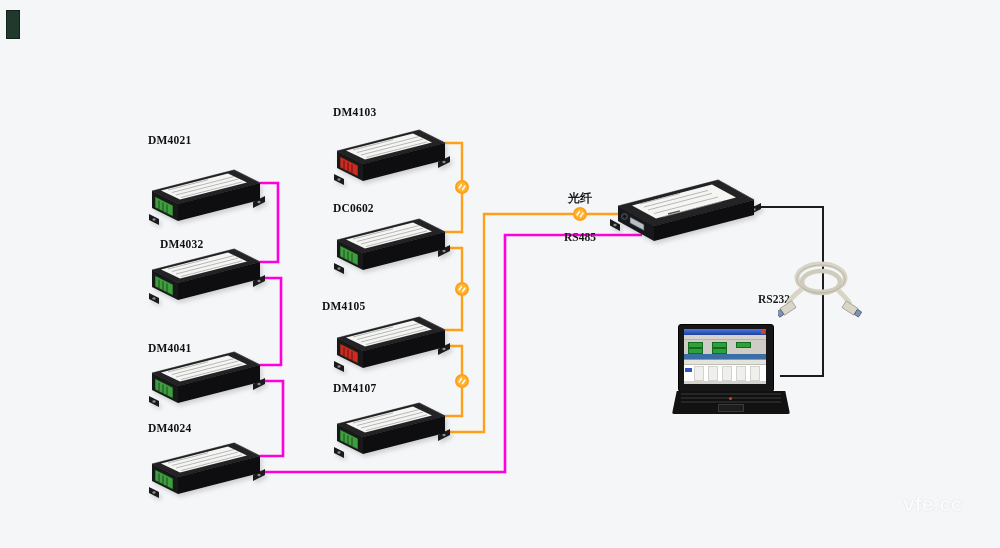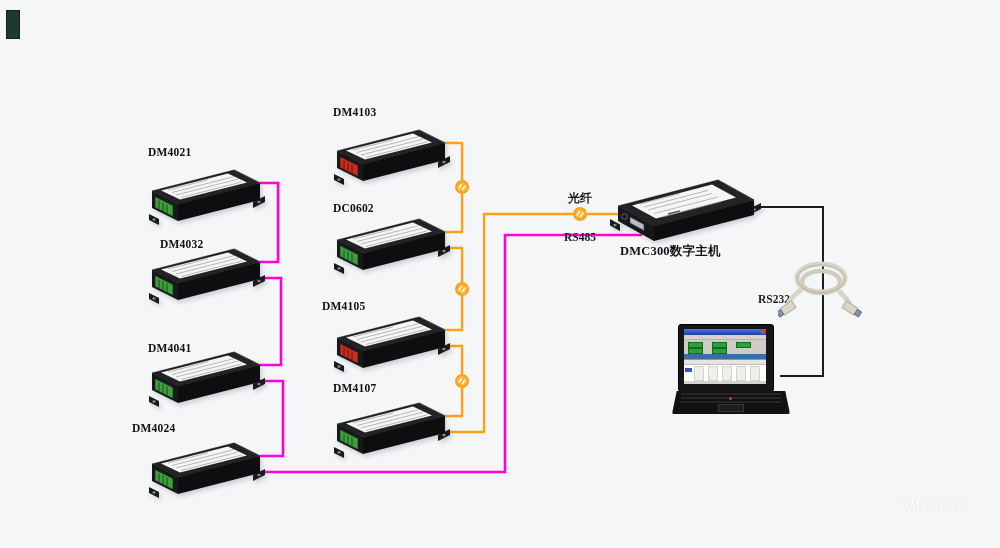--- a/index.html
+++ b/index.html
@@ -139,36 +139,36 @@
 
     <use href="#coupler-shape" transform="translate(462,187)"></use>
     <use href="#coupler-shape" transform="translate(462,289)"></use>
     <use href="#coupler-shape" transform="translate(462,381)"></use>
     <use href="#coupler-shape" transform="translate(580,214)"></use>
   </svg>
 
   <svg class="module term-green" style="left:148px;top:157px" width="118" height="74" viewBox="0 0 118 74">
       <use href="#module-shape"></use>
     </svg>
-  <div class="dev-label" style="left:148px;top:146px;width:118px">DM4021</div>
+  <div class="dev-label" style="left:148px;top:134px;width:118px">DM4021</div>
 
   <svg class="module term-green" style="left:148px;top:236px" width="118" height="74" viewBox="0 0 118 74">
       <use href="#module-shape"></use>
     </svg>
   <div class="dev-label" style="left:160px;top:238px;width:118px">DM4032</div>
 
   <svg class="module term-green" style="left:148px;top:339px" width="118" height="74" viewBox="0 0 118 74">
       <use href="#module-shape"></use>
     </svg>
   <div class="dev-label" style="left:148px;top:342px;width:118px">DM4041</div>
 
   <svg class="module term-green" style="left:148px;top:430px" width="118" height="74" viewBox="0 0 118 74">
       <use href="#module-shape"></use>
     </svg>
-  <div class="dev-label" style="left:132px;top:422px;width:118px">DM4024</div>
+  <div class="dev-label" style="left:148px;top:422px;width:118px">DM4024</div>
 
   <svg class="module term-red" style="left:333px;top:117px" width="118" height="74" viewBox="0 0 118 74">
       <use href="#module-shape"></use>
     </svg>
   <div class="dev-label" style="left:333px;top:106px;width:118px">DM4103</div>
 
   <svg class="module term-green" style="left:333px;top:206px" width="118" height="74" viewBox="0 0 118 74">
       <use href="#module-shape"></use>
     </svg>
   <div class="dev-label" style="left:333px;top:202px;width:118px">DC0602</div>
@@ -179,21 +179,20 @@
   <div class="dev-label" style="left:322px;top:300px;width:118px">DM4105</div>
 
   <svg class="module term-green" style="left:333px;top:390px" width="118" height="74" viewBox="0 0 118 74">
       <use href="#module-shape"></use>
     </svg>
   <div class="dev-label" style="left:333px;top:382px;width:118px">DM4107</div>
 
   <svg class="host" style="left:610px;top:170px" width="156" height="84" viewBox="0 0 156 84">
       <use href="#host-shape"></use>
     </svg>
-  <div class="dev-label cjk" style="left:620px;top:243px;width:170px;font-size:12.5px">DMC300数字主机</div>
 
   <div class="wire-label cjk" style="left:556px;top:190px;width:48px;font-size:12px">光纤</div>
   <div class="wire-label" style="left:552px;top:231px;width:56px">RS485</div>
   <div class="wire-label" style="left:746px;top:293px;width:56px">RS232</div>
 
   <svg style="position:absolute;left:778px;top:252px" width="86" height="74" viewBox="0 0 86 74">
     <ellipse cx="43" cy="26" rx="24" ry="14" fill="none" stroke="#d8d4c6" stroke-width="5"></ellipse>
     <ellipse cx="43" cy="30" rx="19" ry="11" fill="none" stroke="#cfcbbd" stroke-width="4.5"></ellipse>
     <ellipse cx="43" cy="27" rx="24" ry="14" fill="none" stroke="#b8b4a6" stroke-width="1"></ellipse>
     <path d="M24,37 C16,43 12,47 10,52" fill="none" stroke="#d8d4c6" stroke-width="5"></path>

